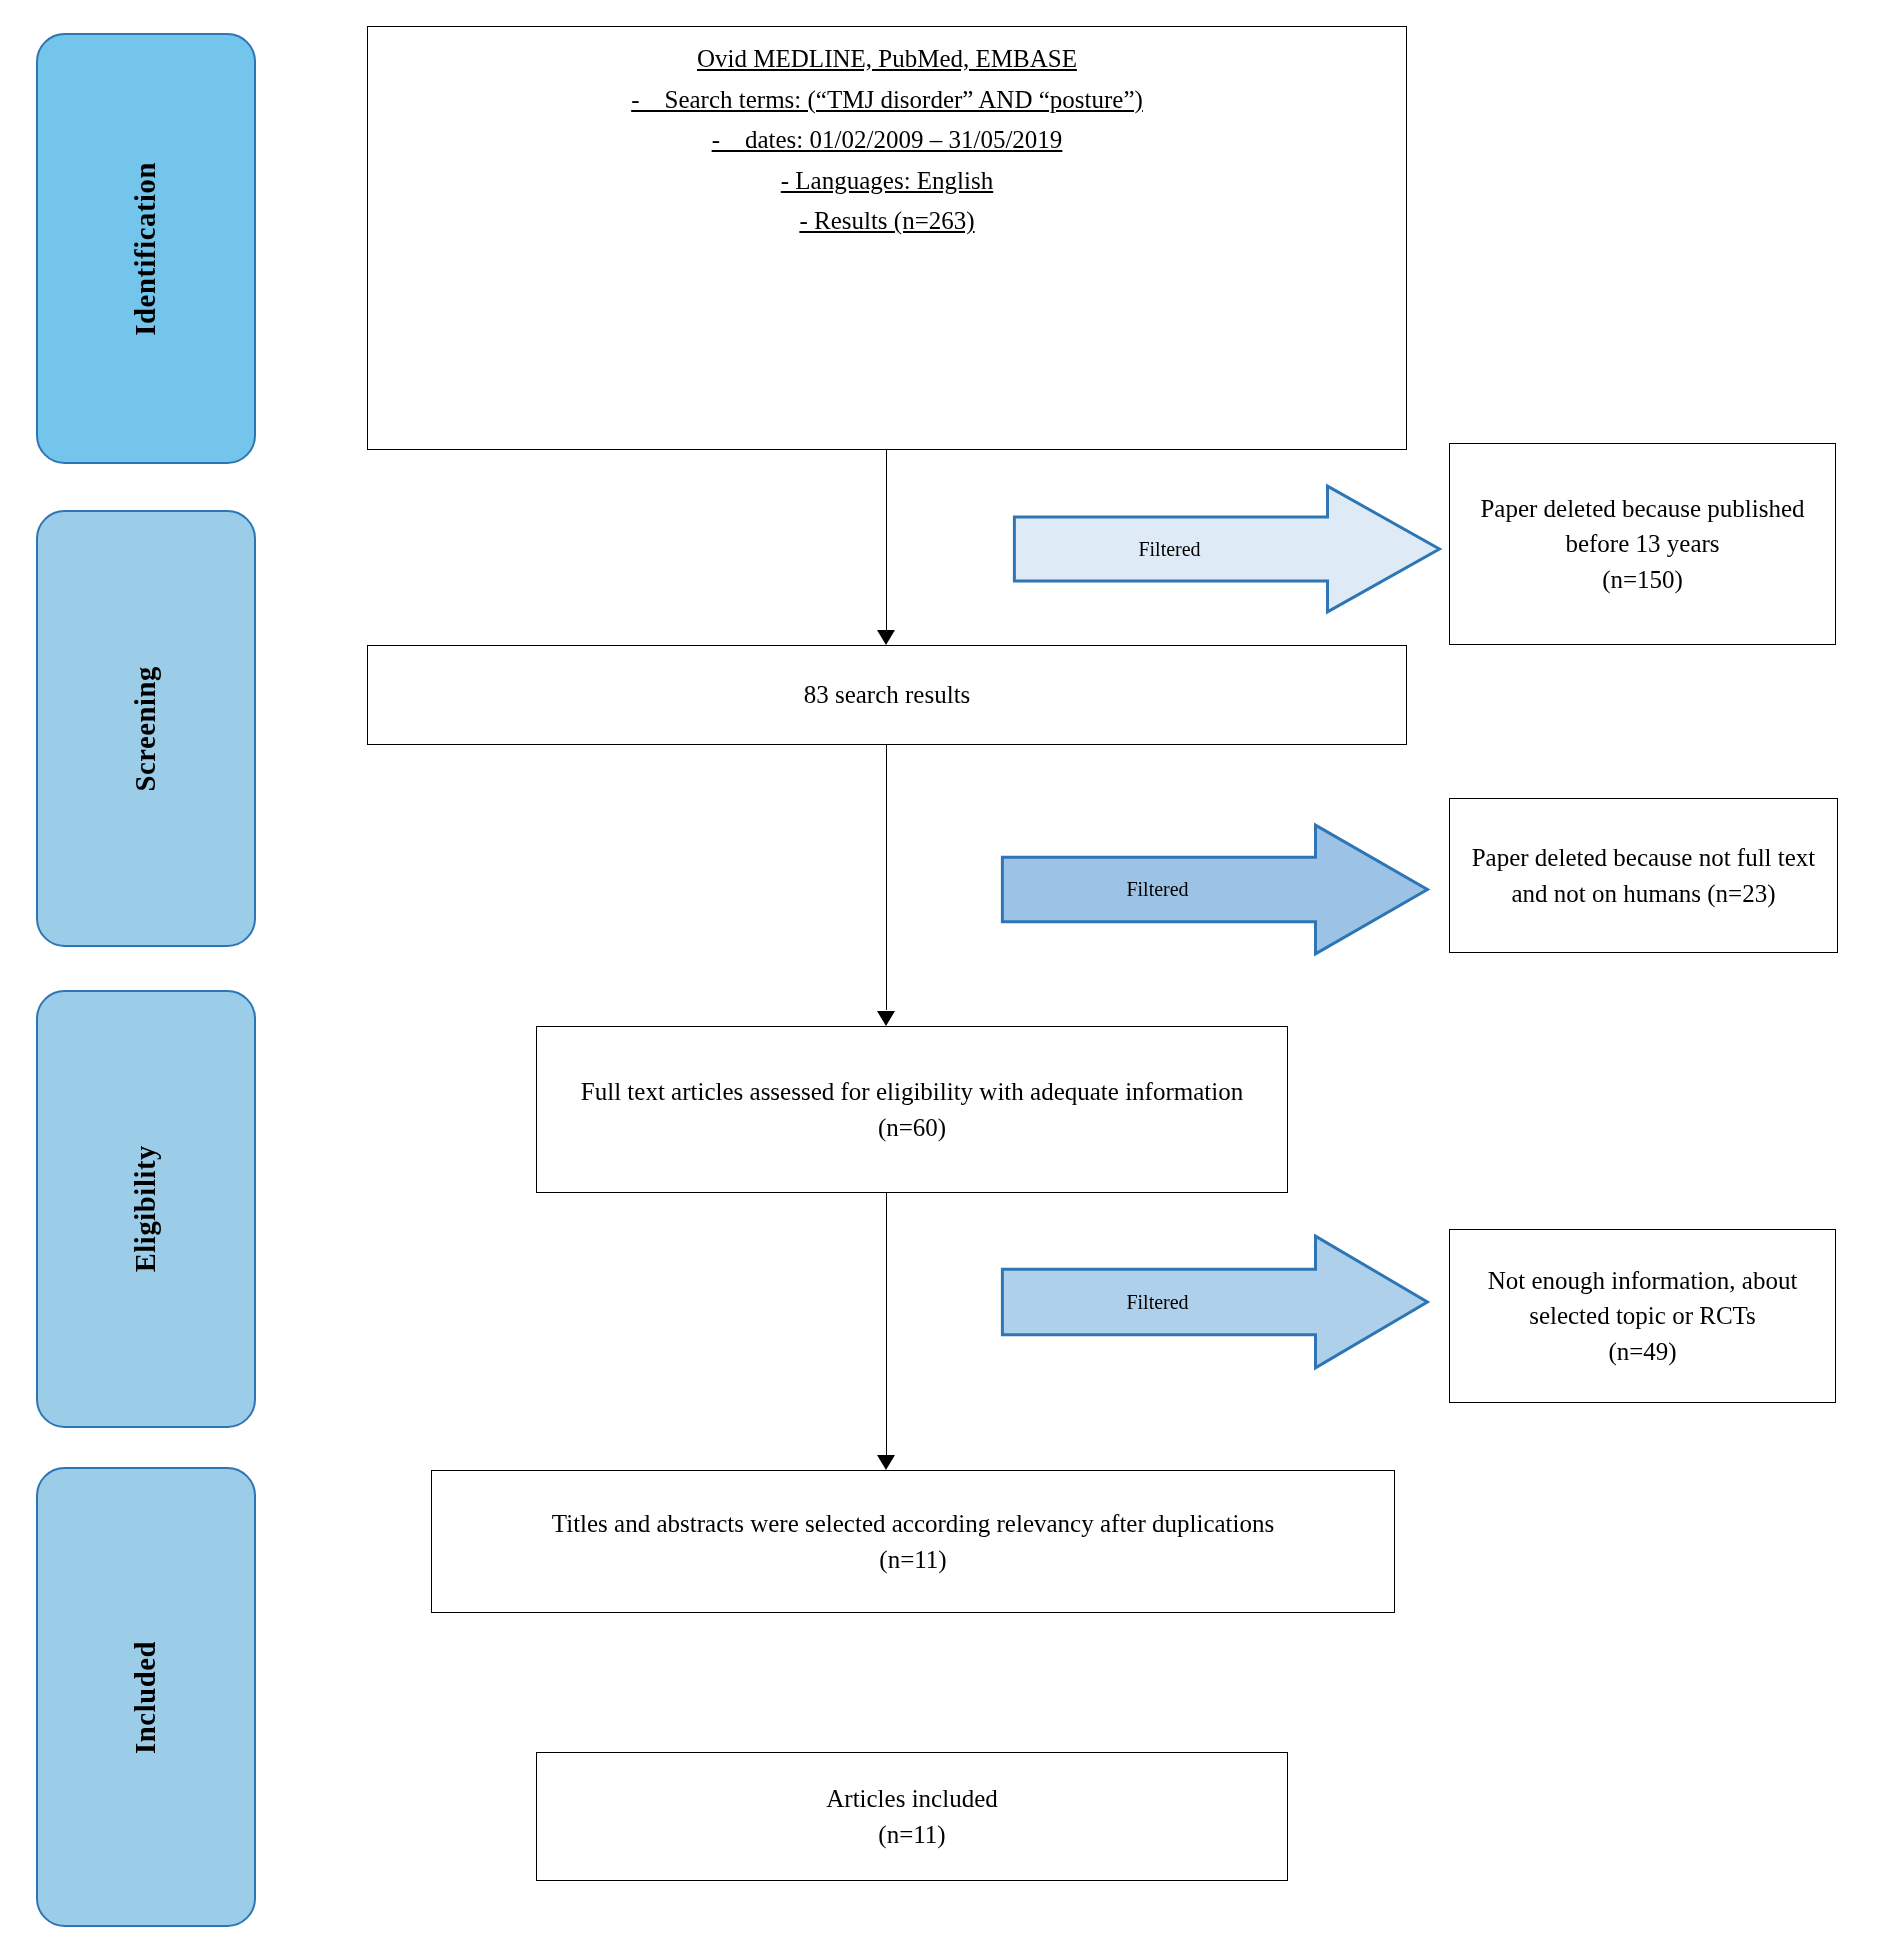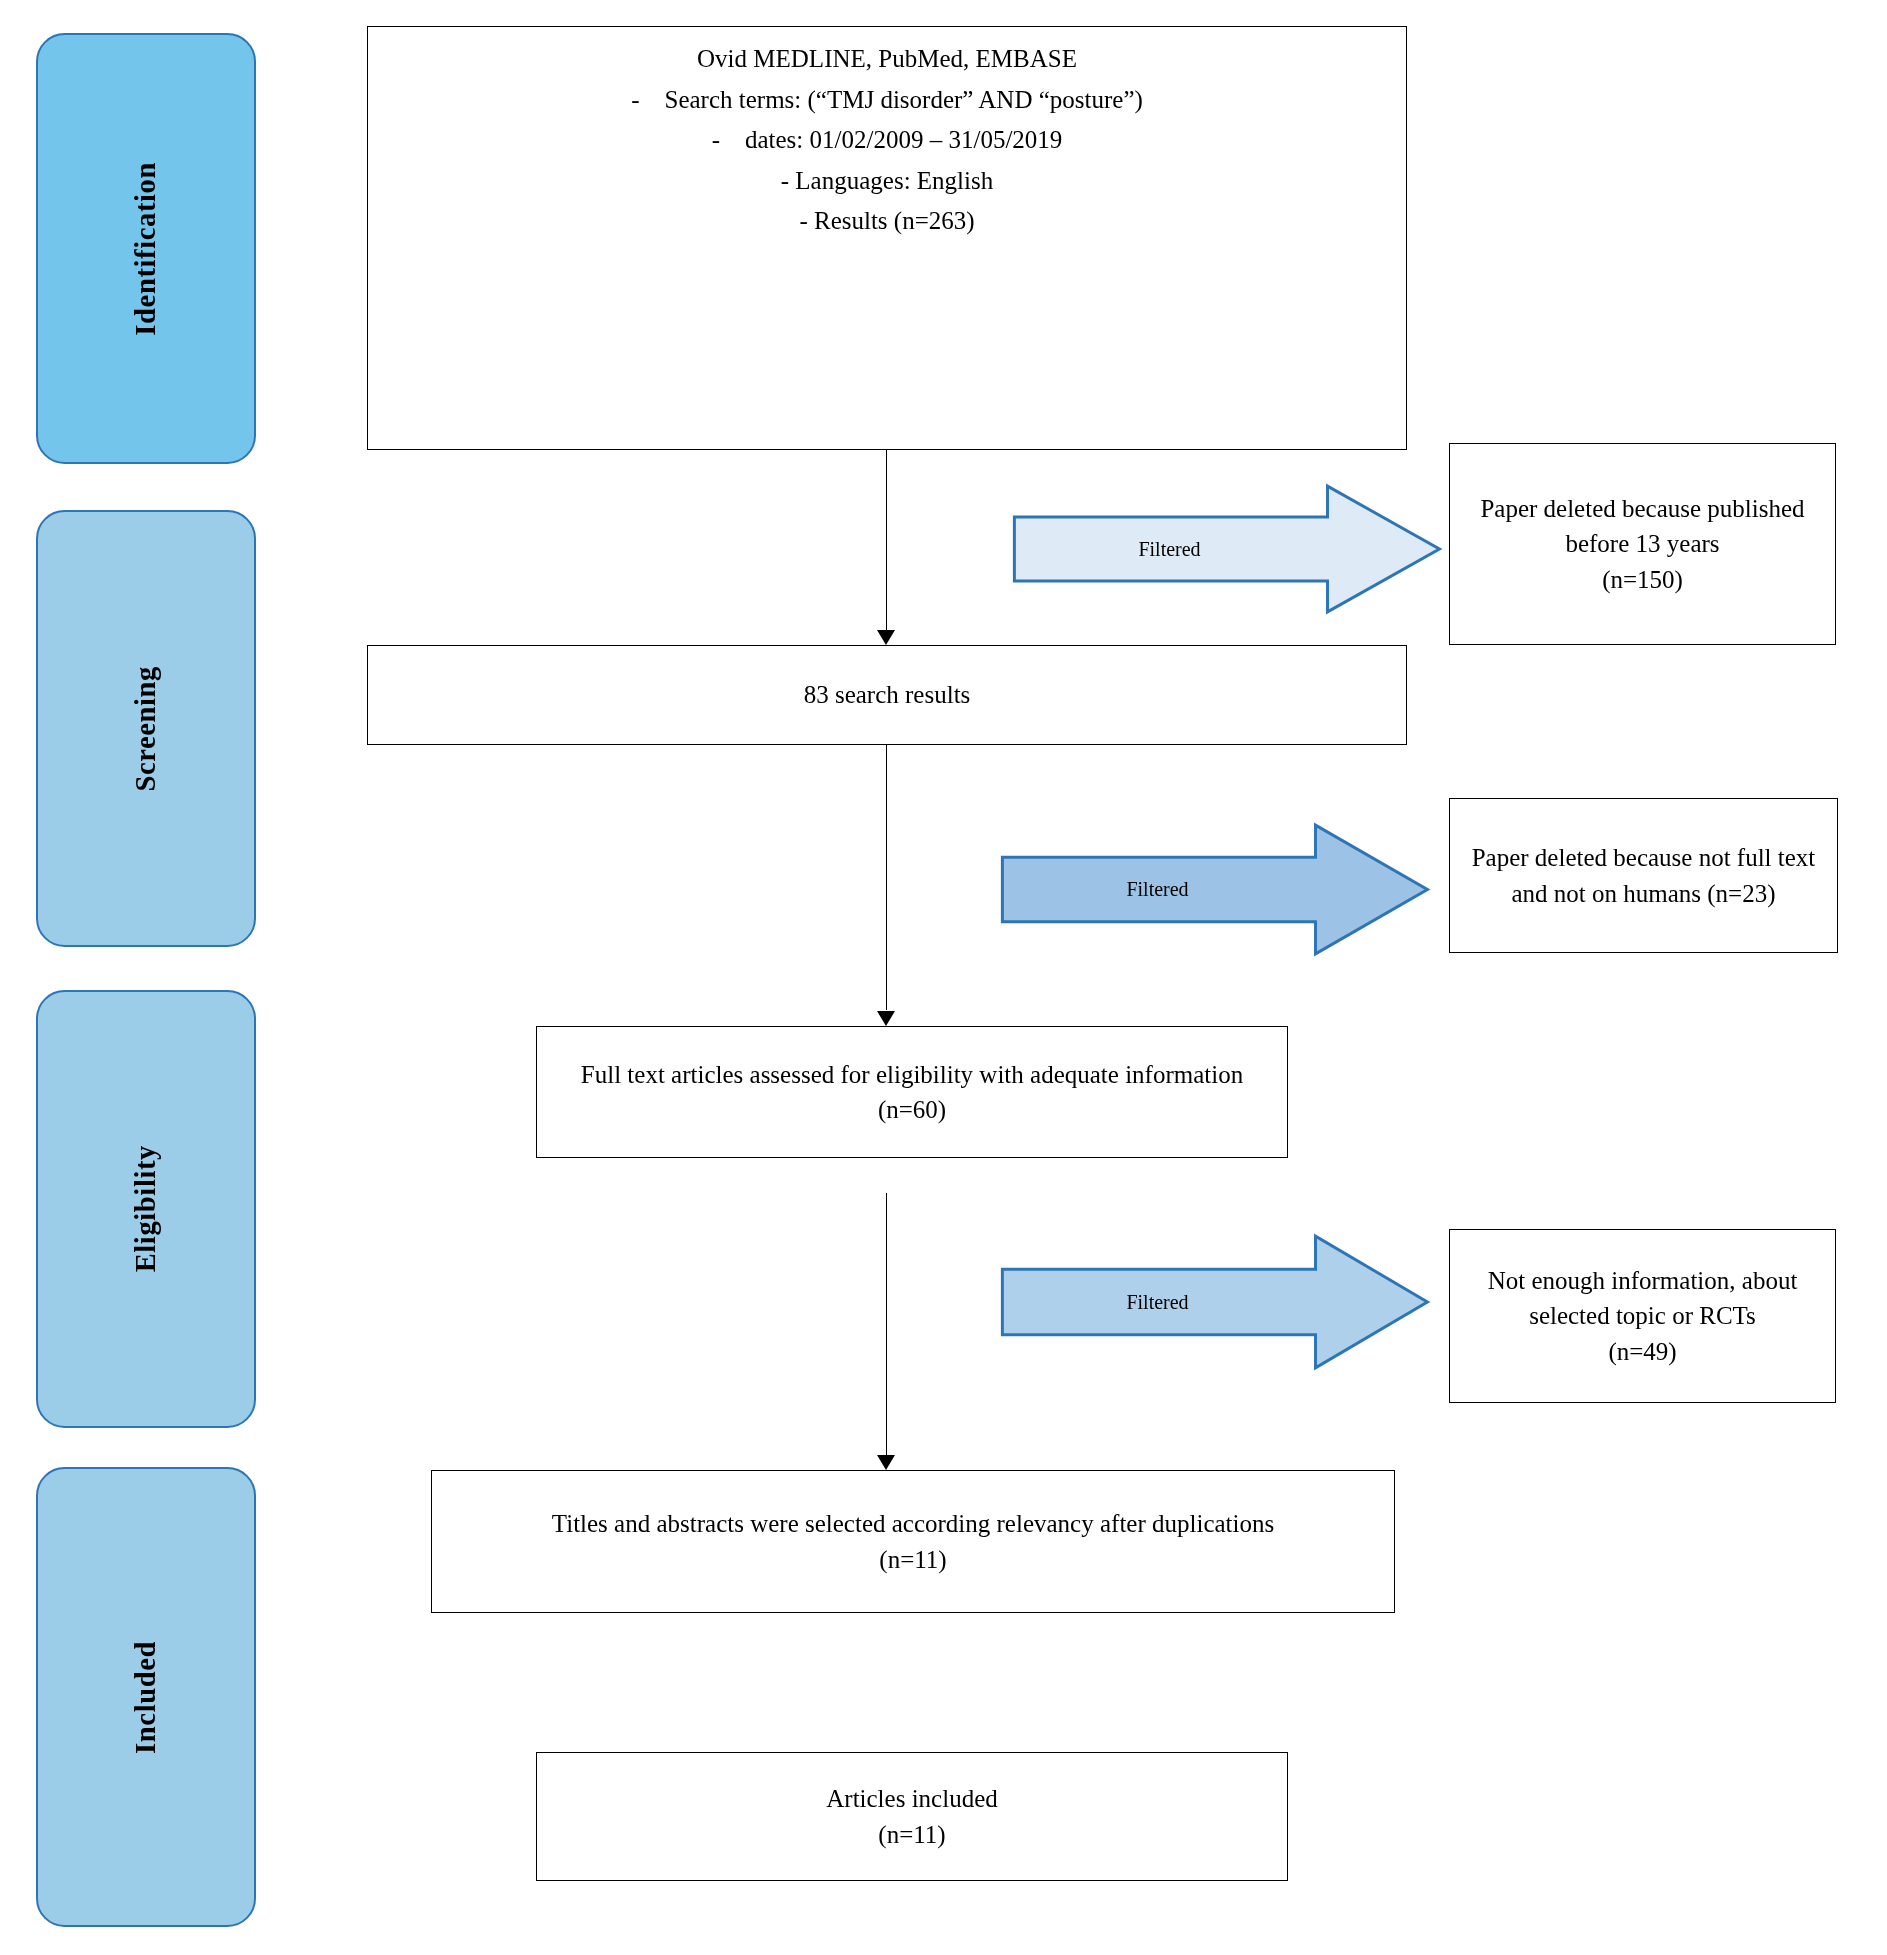--- a/index.html
+++ b/index.html
@@ -41,21 +41,21 @@
     justify-content: center;
     text-align: center;
     font-size: 25px;
     line-height: 1.42;
     padding: 6px 14.3px;
   }
   .fbox.top-align {
     justify-content: flex-start;
     padding-top: 12px;
   }
-  .search-line { white-space: pre-wrap; line-height: 1.62; }
+  .search-line { white-space: pre-wrap; line-height: 1.62; text-decoration: underline; }
   .titles-text { max-width: 869px; }
   .vline {
     position: absolute;
     width: 0;
     border-left: 1.8px solid #000000;
   }
   .ahead {
     position: absolute;
     width: 0;
     height: 0;
@@ -98,21 +98,21 @@
     <div class="search-line">-    Search terms: (“TMJ disorder” AND “posture”)</div>
     <div class="search-line">-    dates: 01/02/2009 – 31/05/2019</div>
     <div class="search-line">- Languages: English</div>
     <div class="search-line">- Results (n=263)</div>
   </div>
 
   <div class="fbox" style="left:367px;top:645px;width:1040px;height:100px">
     <div>83 search results</div>
   </div>
 
-  <div class="fbox" style="left:536px;top:1026px;width:752px;height:132px">
+  <div class="fbox" style="left:536px;top:1026px;width:752px;height:167px">
     <div>Full text articles assessed for eligibility with adequate information</div>
     <div>(n=60)</div>
   </div>
 
   <div class="fbox" style="left:431px;top:1470px;width:964px;height:143px">
     <div class="titles-text">Titles and abstracts were selected according relevancy after duplications</div>
     <div>(n=11)</div>
   </div>
 
   <div class="fbox" style="left:536px;top:1752px;width:752px;height:129px">

